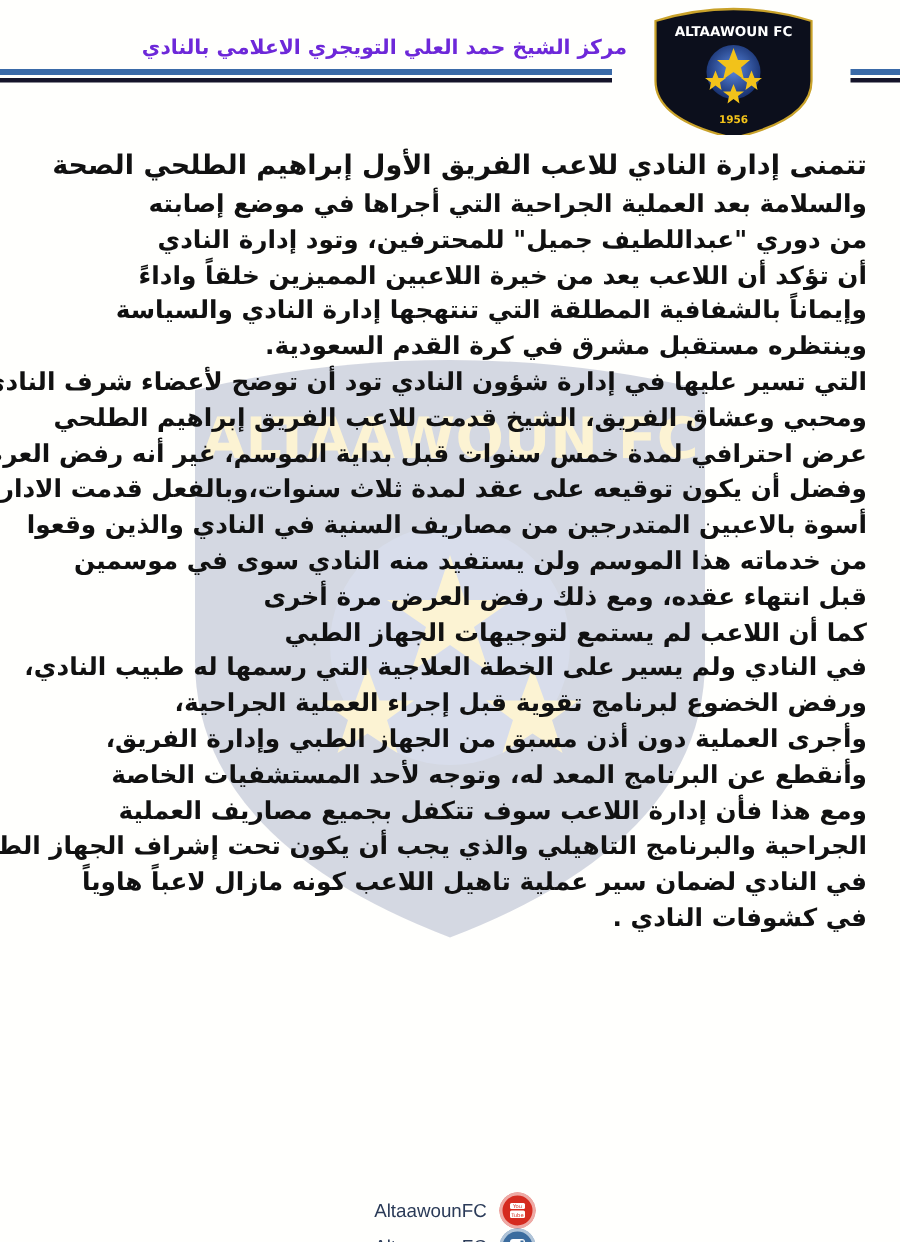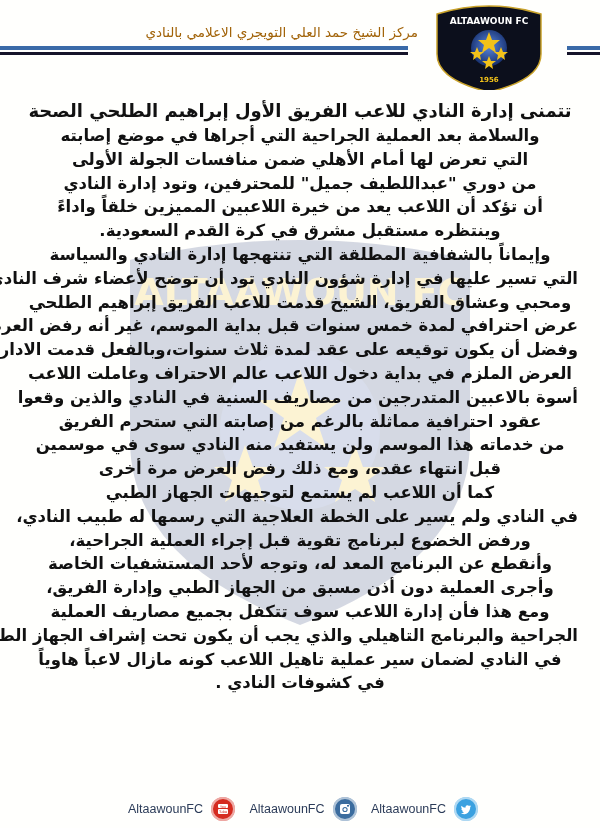--- a/index.html
+++ b/index.html
@@ -30,39 +30,39 @@
   .stripe { position: absolute; height: 3px; }
   .stripe.blue  { background: #3a6aa8; top: 46px; height: 4px; }
   .stripe.navy  { background: #15142a; top: 52px; height: 3px; }
   .stripe.left-blue  { left: 0; width: 408px; }
   .stripe.left-navy  { left: 0; width: 408px; }
   .stripe.right-blue { left: 567px; width: 33px; }
   .stripe.right-navy { left: 567px; width: 33px; }
 
   .center-name {
     position: absolute; right: 182px; top: 24px; direction: rtl;
-    font-size: 13.5px; font-weight: normal; color: #a16207; white-space: nowrap;
+    font-size: 13.5px; font-weight: bold; color: #6d28d9; white-space: nowrap;
   }
 
   .logo { position: absolute; left: 415px; top: 2px; width: 148px; height: 88px; }
 
   
   .body-text {
     position: absolute; z-index: 6; left: 22px; top: 98px; width: 556px;
-    direction: rtl; text-align: center;
+    direction: rtl; 
     font-family: "DejaVu Sans", sans-serif; font-weight: bold;
     font-size: 16.5px; line-height: 23.8px; color: #111111;
   }
   .body-text .line { display: block; white-space: nowrap; }
   .body-text .line.first { font-size: 18px; line-height: 26px; }
 
   
   .footer {
     position: absolute; z-index: 6; left: 128px; top: 795px; width: 350px; height: 28px;
-    display: flex; align-items: center; justify-content: space-between;
+    display: flex; align-items: center; justify-content: space-between; flex-direction: column;
   }
   .social { display: flex; align-items: center; gap: 8px; }
   .social-handle { font-family: "Liberation Sans", sans-serif; font-size: 12.5px; color: #2b3b58; }
   .badge {
     width: 24px; height: 24px; border-radius: 50%;
     display: flex; align-items: center; justify-content: center;
     box-shadow: 0 0 0 2px rgba(255,255,255,0.6) inset;
   }
   .badge svg { width: 16px; height: 16px; }
 </style>
@@ -106,39 +106,36 @@
       <polygon points="62,45 64,50 69,50 65,53 66,58 62,55 58,58 59,53 55,50 60,50" fill="#f2c21a"></polygon>
       <polygon points="86,45 88,50 93,50 89,53 90,58 86,55 82,58 83,53 79,50 84,50" fill="#f2c21a"></polygon>
       <polygon points="74,54 76,59 81,59 77,62 78,67 74,64 70,67 71,62 67,59 72,59" fill="#f2c21a"></polygon>
       <text x="74" y="80" text-anchor="middle" font-family="DejaVu Sans, sans-serif" font-weight="bold" font-size="7" fill="#f2c21a">1956</text>
     </svg>
   </div>
 
   <div class="body-text">
     <span class="line first">تتمنى إدارة النادي للاعب الفريق الأول إبراهيم الطلحي الصحة</span>
     <span class="line">والسلامة بعد العملية الجراحية التي أجراها في موضع إصابته</span>
-    <span class="line">التي تعرض لها أمام الأهلي ضمن منافسات الجولة الأولى</span>
     <span class="line">من دوري "عبداللطيف جميل" للمحترفين، وتود إدارة النادي</span>
     <span class="line">أن تؤكد أن اللاعب يعد من خيرة اللاعبين المميزين خلقاً واداءً</span>
+    <span class="line">وإيماناً بالشفافية المطلقة التي تنتهجها إدارة النادي والسياسة</span>
     <span class="line">وينتظره مستقبل مشرق في كرة القدم السعودية.</span>
-    <span class="line">وإيماناً بالشفافية المطلقة التي تنتهجها إدارة النادي والسياسة</span>
     <span class="line">التي تسير عليها في إدارة شؤون النادي تود أن توضح لأعضاء شرف النادي</span>
     <span class="line">ومحبي وعشاق الفريق، الشيخ قدمت للاعب الفريق إبراهيم الطلحي</span>
     <span class="line">عرض احترافي لمدة خمس سنوات قبل بداية الموسم، غير أنه رفض العرض</span>
     <span class="line">وفضل أن يكون توقيعه على عقد لمدة ثلاث سنوات،وبالفعل قدمت الادارة</span>
-    <span class="line">العرض الملزم في بداية دخول اللاعب عالم الاحتراف وعاملت اللاعب</span>
     <span class="line">أسوة بالاعبين المتدرجين من مصاريف السنية في النادي  والذين وقعوا</span>
-    <span class="line">عقود احترافية مماثلة  بالرغم من إصابته التي ستحرم الفريق</span>
     <span class="line">من خدماته هذا الموسم ولن يستفيد منه النادي سوى في موسمين</span>
     <span class="line">قبل انتهاء عقده، ومع ذلك رفض العرض مرة أخرى</span>
     <span class="line">كما أن اللاعب لم يستمع لتوجيهات الجهاز الطبي</span>
     <span class="line">في النادي ولم يسير على الخطة العلاجية التي رسمها له طبيب النادي،</span>
     <span class="line">ورفض الخضوع لبرنامج تقوية قبل إجراء العملية الجراحية،</span>
+    <span class="line">وأجرى العملية  دون أذن مسبق من الجهاز الطبي وإدارة الفريق،</span>
     <span class="line">وأنقطع عن البرنامج المعد له، وتوجه لأحد المستشفيات الخاصة</span>
-    <span class="line">وأجرى العملية  دون أذن مسبق من الجهاز الطبي وإدارة الفريق،</span>
     <span class="line">ومع هذا فأن إدارة اللاعب سوف تتكفل بجميع مصاريف العملية</span>
     <span class="line">الجراحية والبرنامج التاهيلي والذي يجب أن يكون تحت إشراف الجهاز الطبي</span>
     <span class="line">في النادي لضمان سير عملية تاهيل اللاعب كونه مازال لاعباً هاوياً</span>
     <span class="line">في كشوفات النادي .</span>
   </div>
 
   <div class="footer">
     <div class="social">
       <span class="social-handle">AltaawounFC</span>
       <span class="badge" style="background:#d52b20;">

